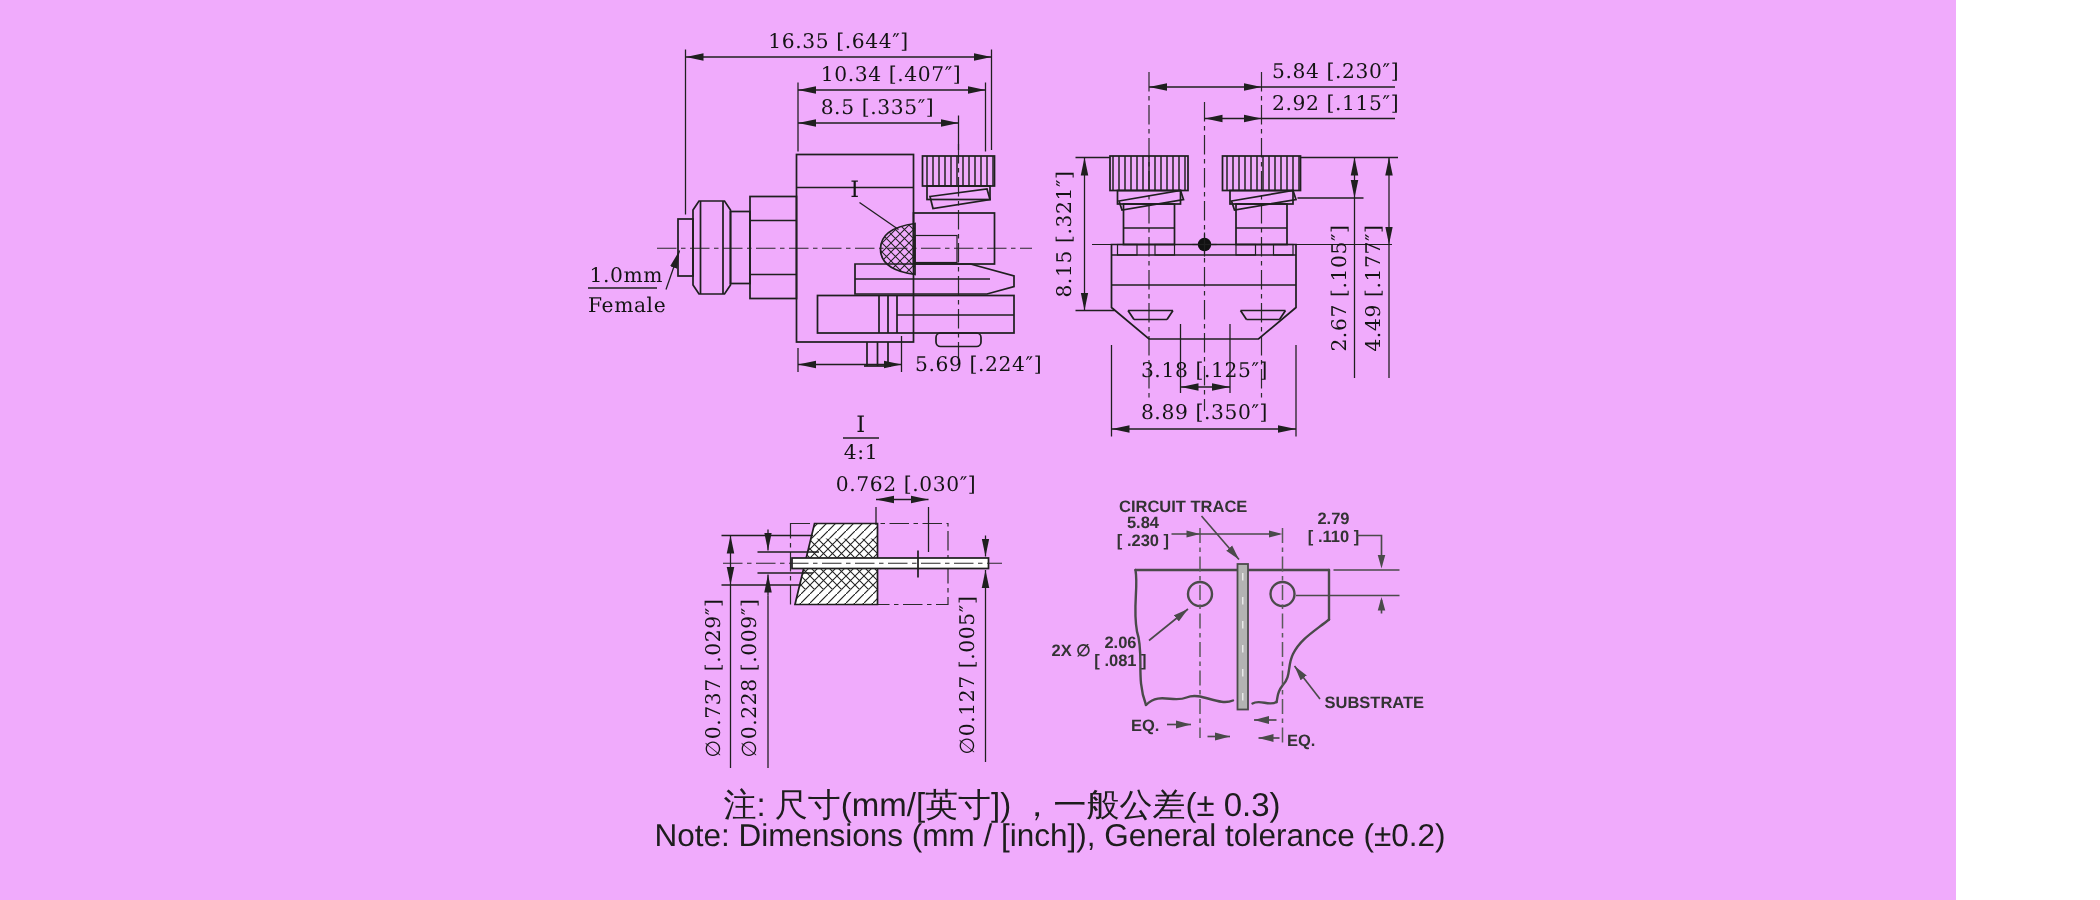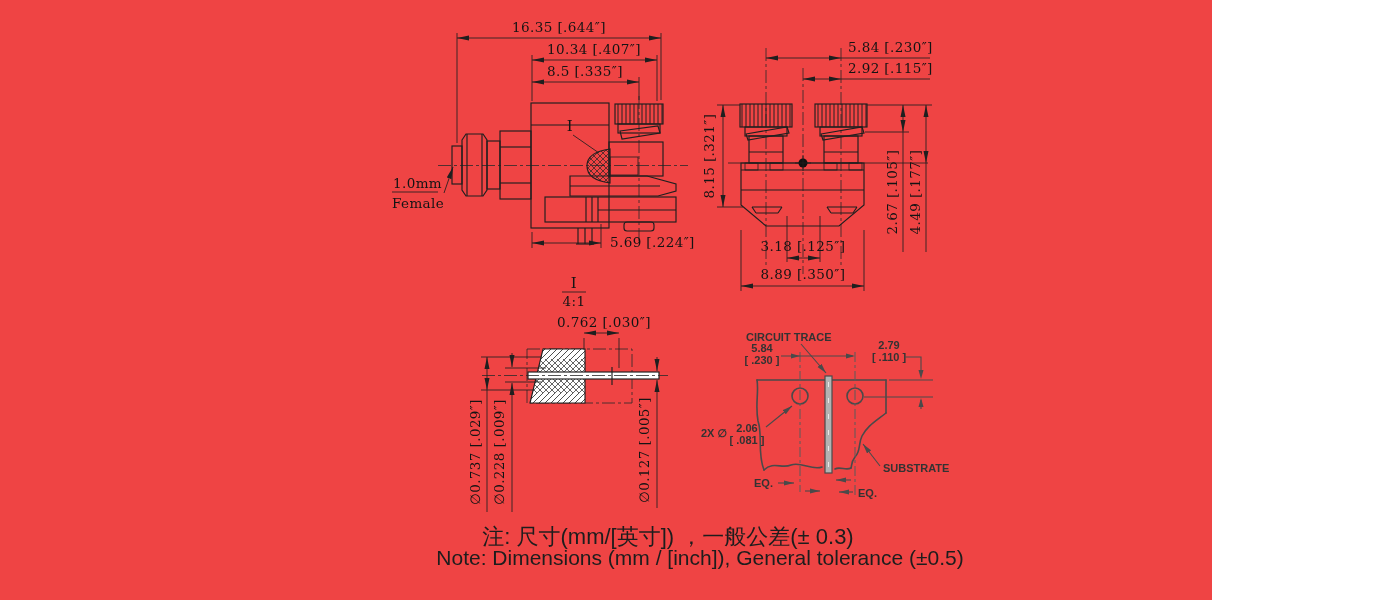--- a/index.html
+++ b/index.html
@@ -1,16 +1,16 @@
 <!DOCTYPE html>
 <html><head>
 <meta charset="utf-8">
 <style>
   html,body{margin:0;padding:0;background:#ffffff;}
-  .stage{position:relative;width:1212px;height:600px;background:#ef4444;overflow:hidden;
+  .stage{position:relative;width:1304px;height:600px;background:#f0abfc;overflow:hidden;
          font-family:"Liberation Sans",sans-serif;}
   svg{position:absolute;left:0;top:0;}
   
   .ln{fill:none;stroke:#1f1f1f;stroke-width:1.15;stroke-linejoin:miter;}
   .thin{fill:none;stroke:#1f1f1f;stroke-width:0.8;}
   .cl{fill:none;stroke:#2a2a2a;stroke-width:0.8;stroke-dasharray:13 3 3 3;}
   .dim{fill:none;stroke:#1f1f1f;stroke-width:0.85;}
   .txt{font-family:"DejaVu Serif",serif;font-size:13.5px;fill:#141414;letter-spacing:0.4px;}
   .txtm{text-anchor:middle;}
   .knurl{fill:url(#knurlpat);}
@@ -249,14 +249,14 @@
       <line class="pdim" x1="778" y1="483" x2="794" y2="483" marker-end="url(#aeb)"></line>
       <line class="pdim" x1="805" y1="491" x2="820" y2="491" marker-end="url(#aeb)"></line>
       <line class="pdim" x1="851" y1="480" x2="836" y2="480" marker-end="url(#aeb)"></line>
       <line class="pdim" x1="853" y1="492" x2="839" y2="492" marker-end="url(#aeb)"></line>
       <text class="ptxt" x="858" y="497">EQ.</text>
     </g>
   </g>
 </svg>
 
   <div class="note note1">注: 尺寸(mm/[英寸]) ，一般公差(± 0.3)</div>
-  <div class="note note2">Note: Dimensions (mm / [inch]), General tolerance (±0.5)</div>
+  <div class="note note2">Note: Dimensions (mm / [inch]), General tolerance (±0.2)</div>
 </div>
 
 </body></html>

